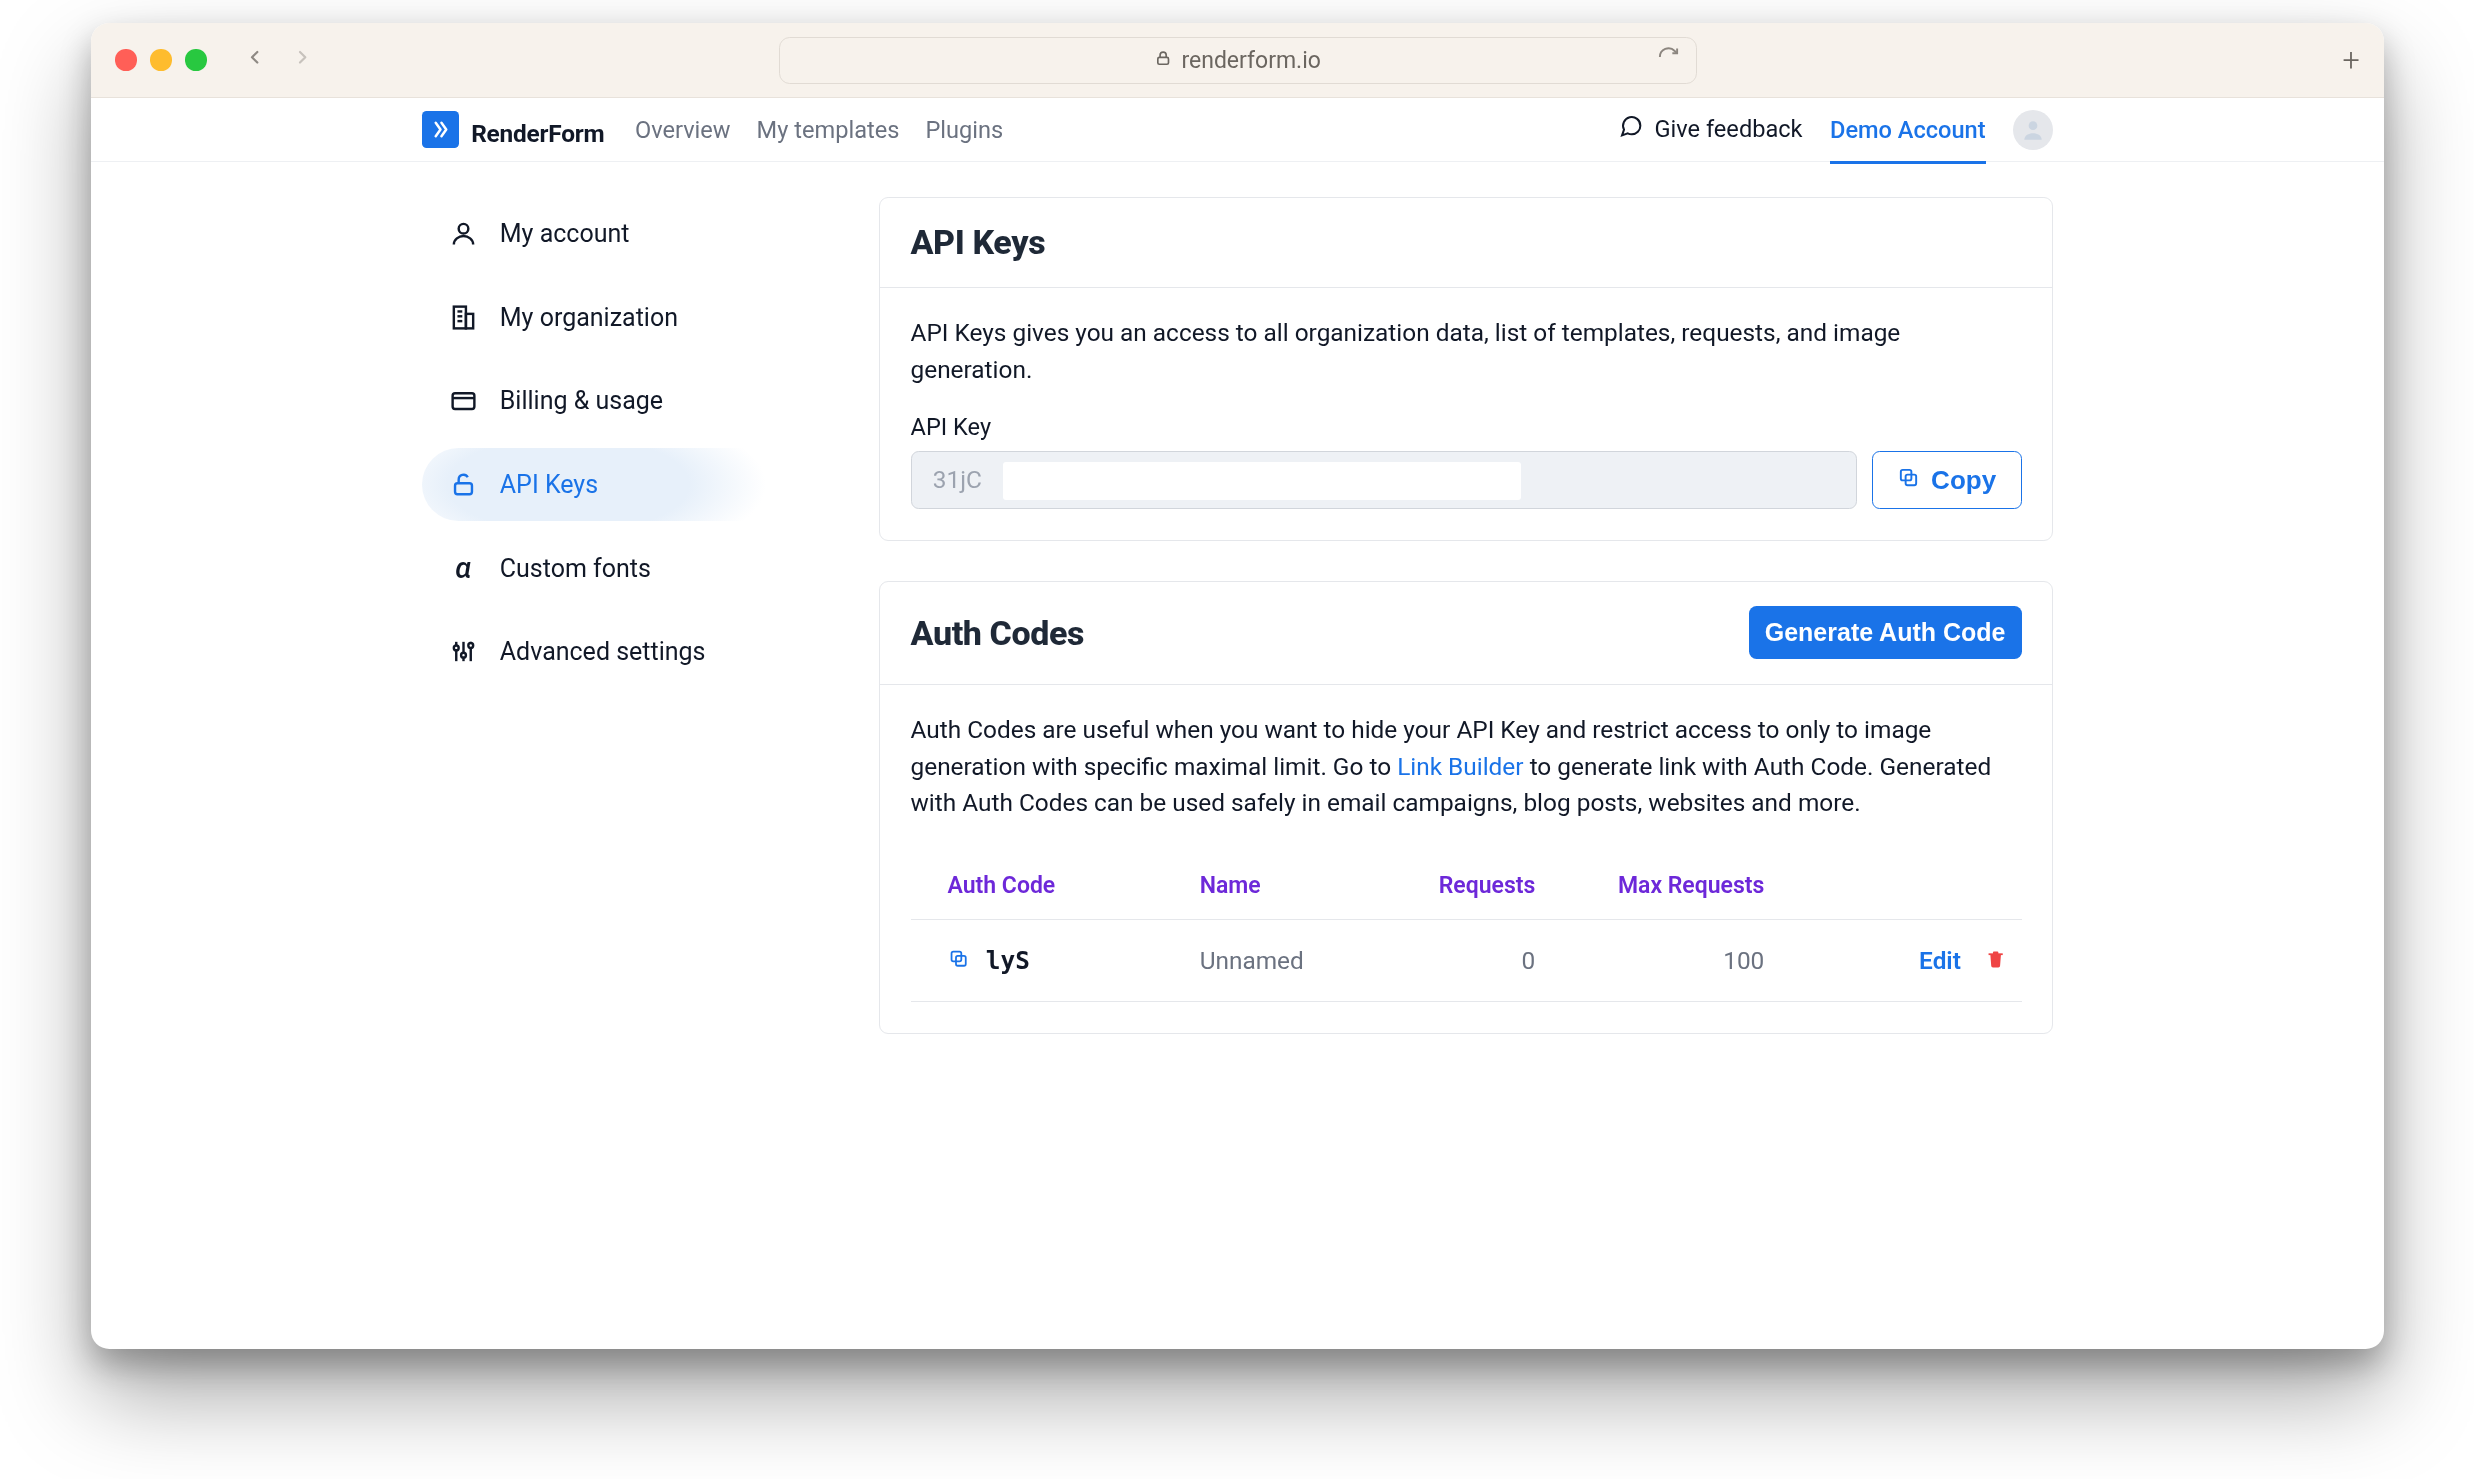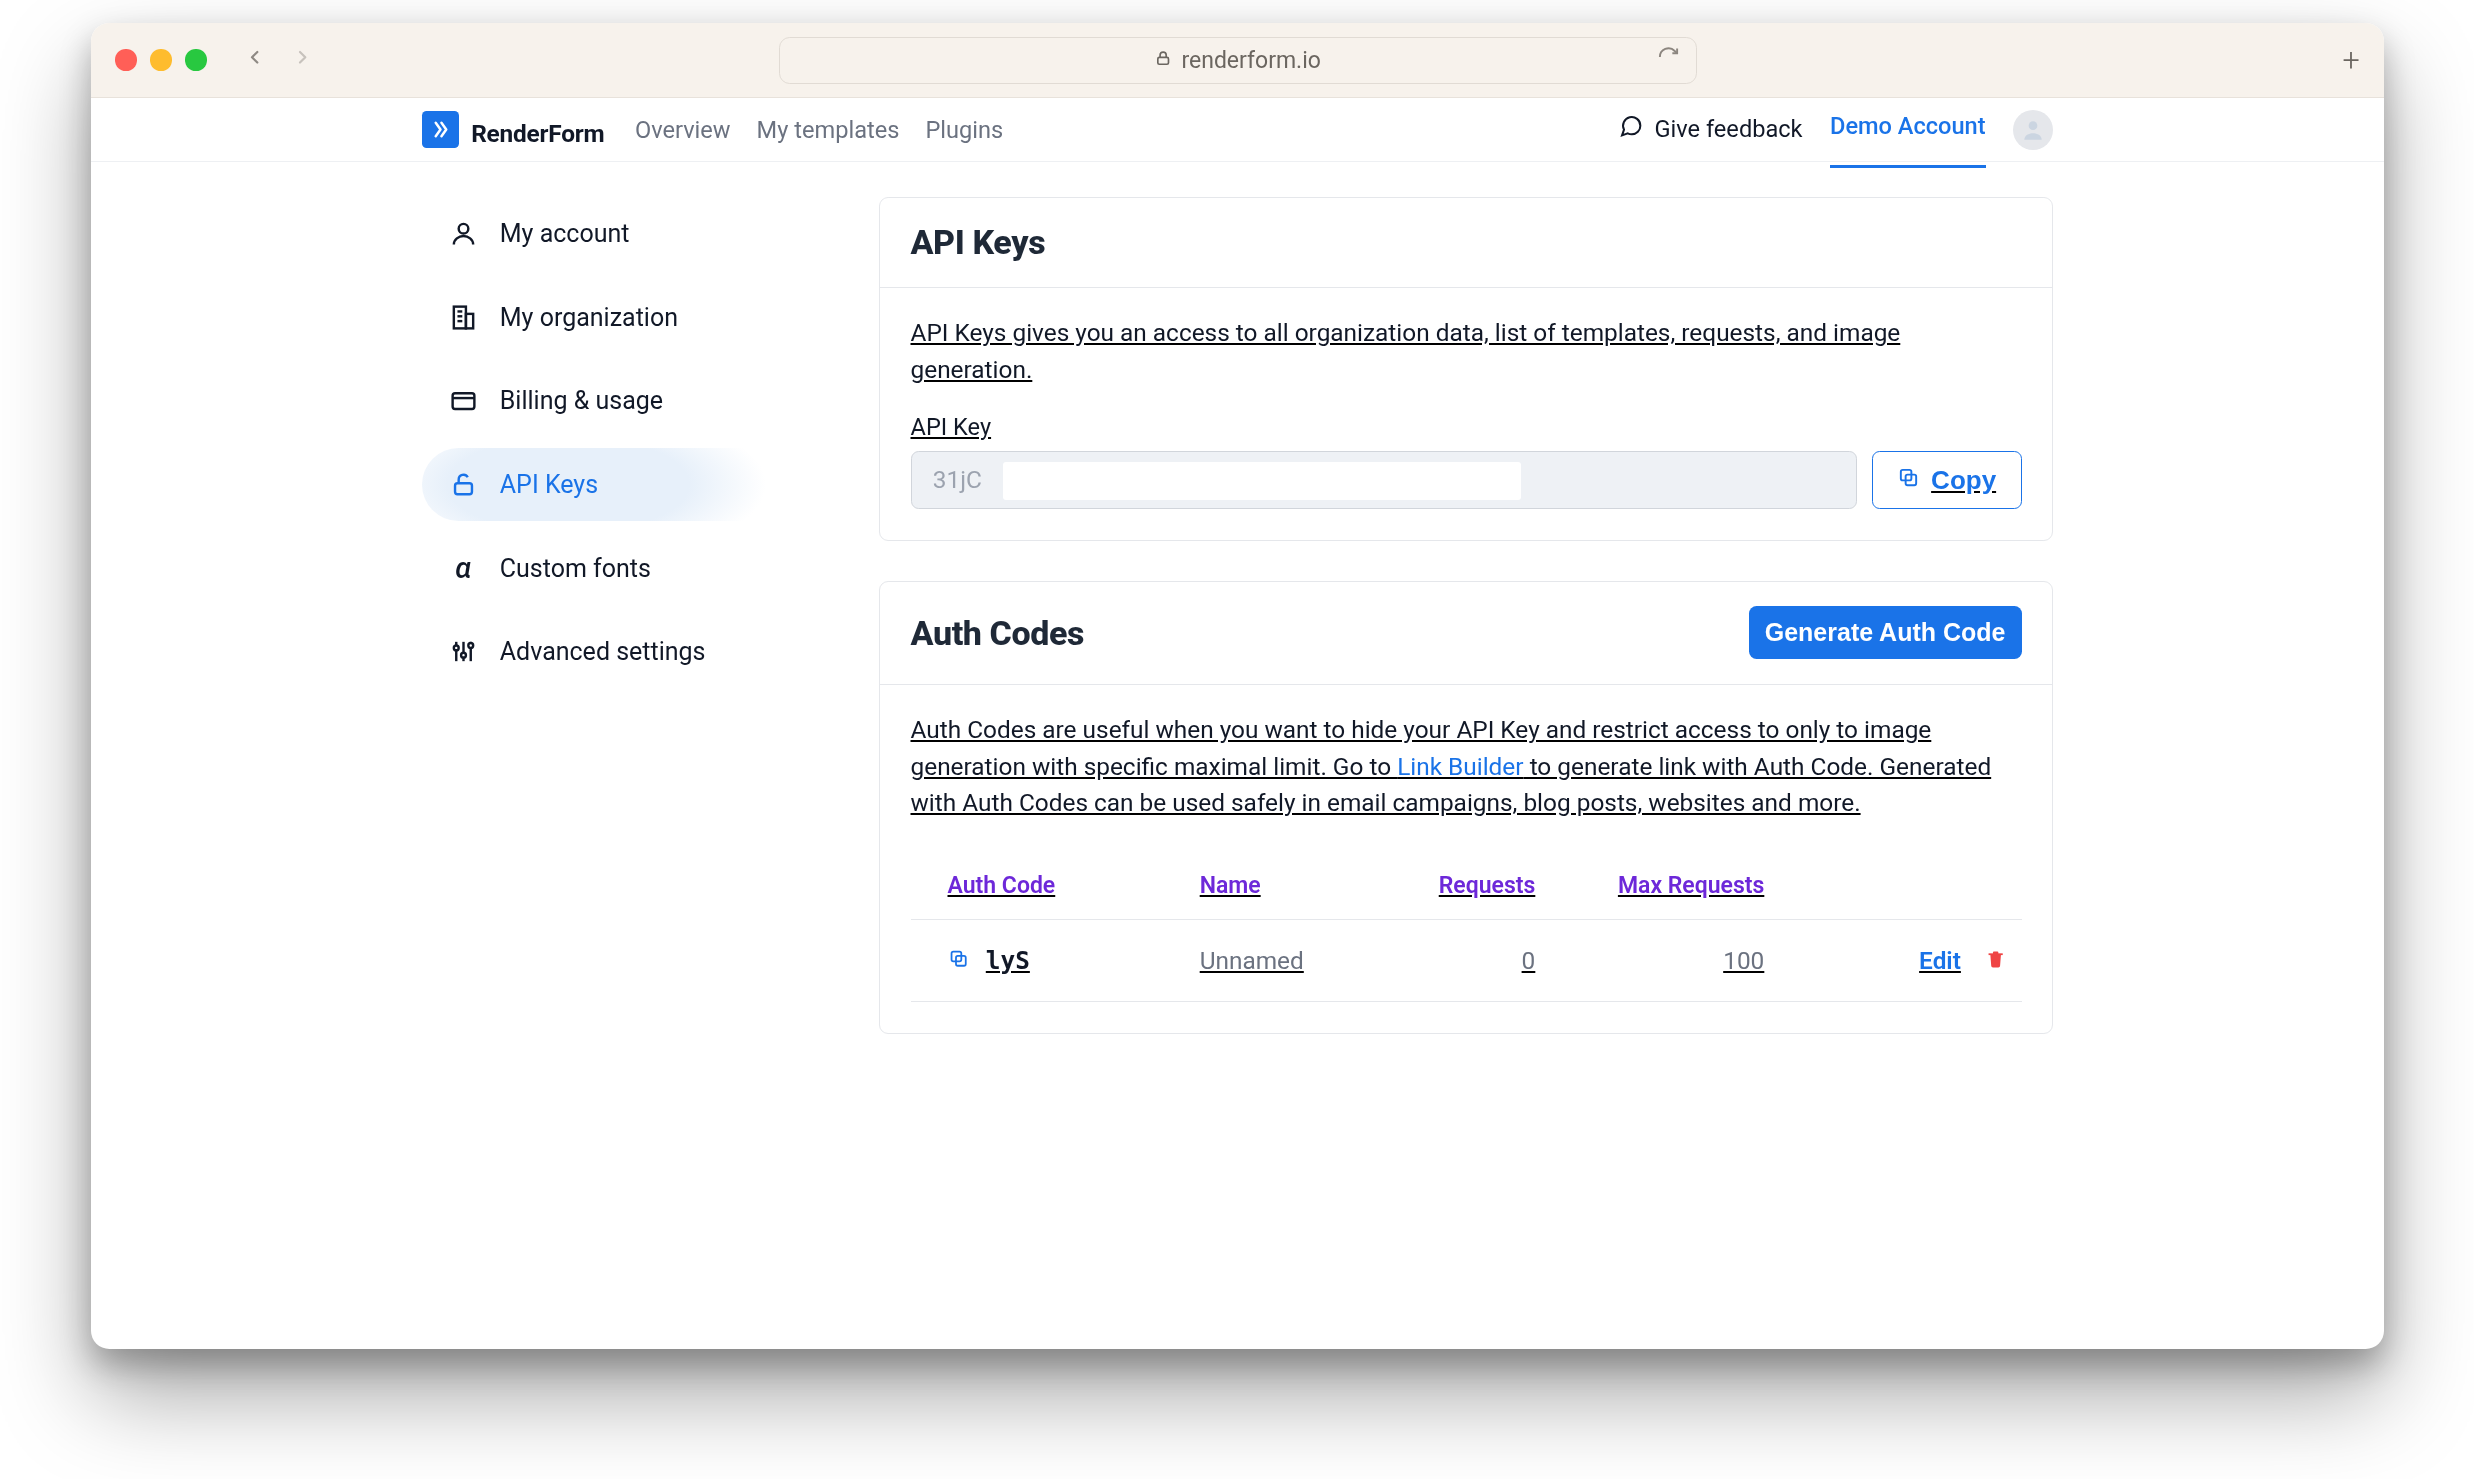--- a/index.html
+++ b/index.html
@@ -95,21 +95,21 @@
     display:flex; align-items:center; justify-content:center;
     color:#fff;
   }
   .brand-name { font-weight:700; font-size:24.4px; color:#111827; letter-spacing:-0.2px;}
   .top-nav { display:flex; gap:26px; }
   .top-nav a { color:#6b7280; font-size:23.6px; text-decoration:none; }
   .header-right {
     margin-left:auto; display:flex; align-items:center; gap:27.4px;
   }
   .feedback { display:flex; align-items:center; gap:10.7px; color:#111827; font-size:23.6px;}
-  .account-link { color:#1a73e8; font-size:23.6px; font-weight:500; border-bottom:3px solid #1a73e8; padding-bottom:25px; margin-bottom:-20px;}
+  .account-link { color:#1a73e8; font-size:23.6px; font-weight:500; border-bottom:3px solid #1a73e8; padding-bottom:17px; margin-bottom:-20px;}
   .avatar { width:40px; height:40px; border-radius:50%; background:#e5e7eb; display:flex; align-items:center; justify-content:center; color:#fff;}
   
   .app-body {
     flex:1; display:flex; justify-content:center;
     padding: 35px 30.5px 30.5px 30.5px;
   }
   .app-body-inner {
     width:1631px; display:flex; gap:91px;
   }
   .sidebar {
@@ -132,21 +132,21 @@
   .main-col { flex:1; display:flex; flex-direction:column; gap:40px; }
   .card {
     border:0.8px solid #e5e7eb; border-radius:9.1px;
   }
   .card-header {
     padding: 24.4px 30.5px;
     border-bottom:0.8px solid #e5e7eb;
     display:flex; align-items:center; justify-content:space-between;
   }
   .card-header h2 { font-size:34px; font-weight:800; color:#1f2937; letter-spacing:-0.4px;}
-  .card-body { padding: 27.4px 30.5px 30.5px 30.5px; text-decoration: underline; }
+  .card-body { padding: 27.4px 30.5px 30.5px 30.5px; }
   .desc { font-size:24.4px; color:#111827; line-height:1.5; }
   .desc a { color:#1a73e8; text-decoration:none; }
   .field-label { font-size:23.6px; color:#111827; margin-top:24.4px; margin-bottom:10.7px; display:block;}
   .input-row { display:flex; gap:15.2px; align-items:stretch;}
   .api-input {
     flex:1; height:58px; border:0.8px solid #d1d5db; border-radius:7.6px;
     background:#eef1f5; padding:0 21.3px; font-size:24.4px; color:#9ca3af;
     position:relative;
   }
   .api-input .mask {

